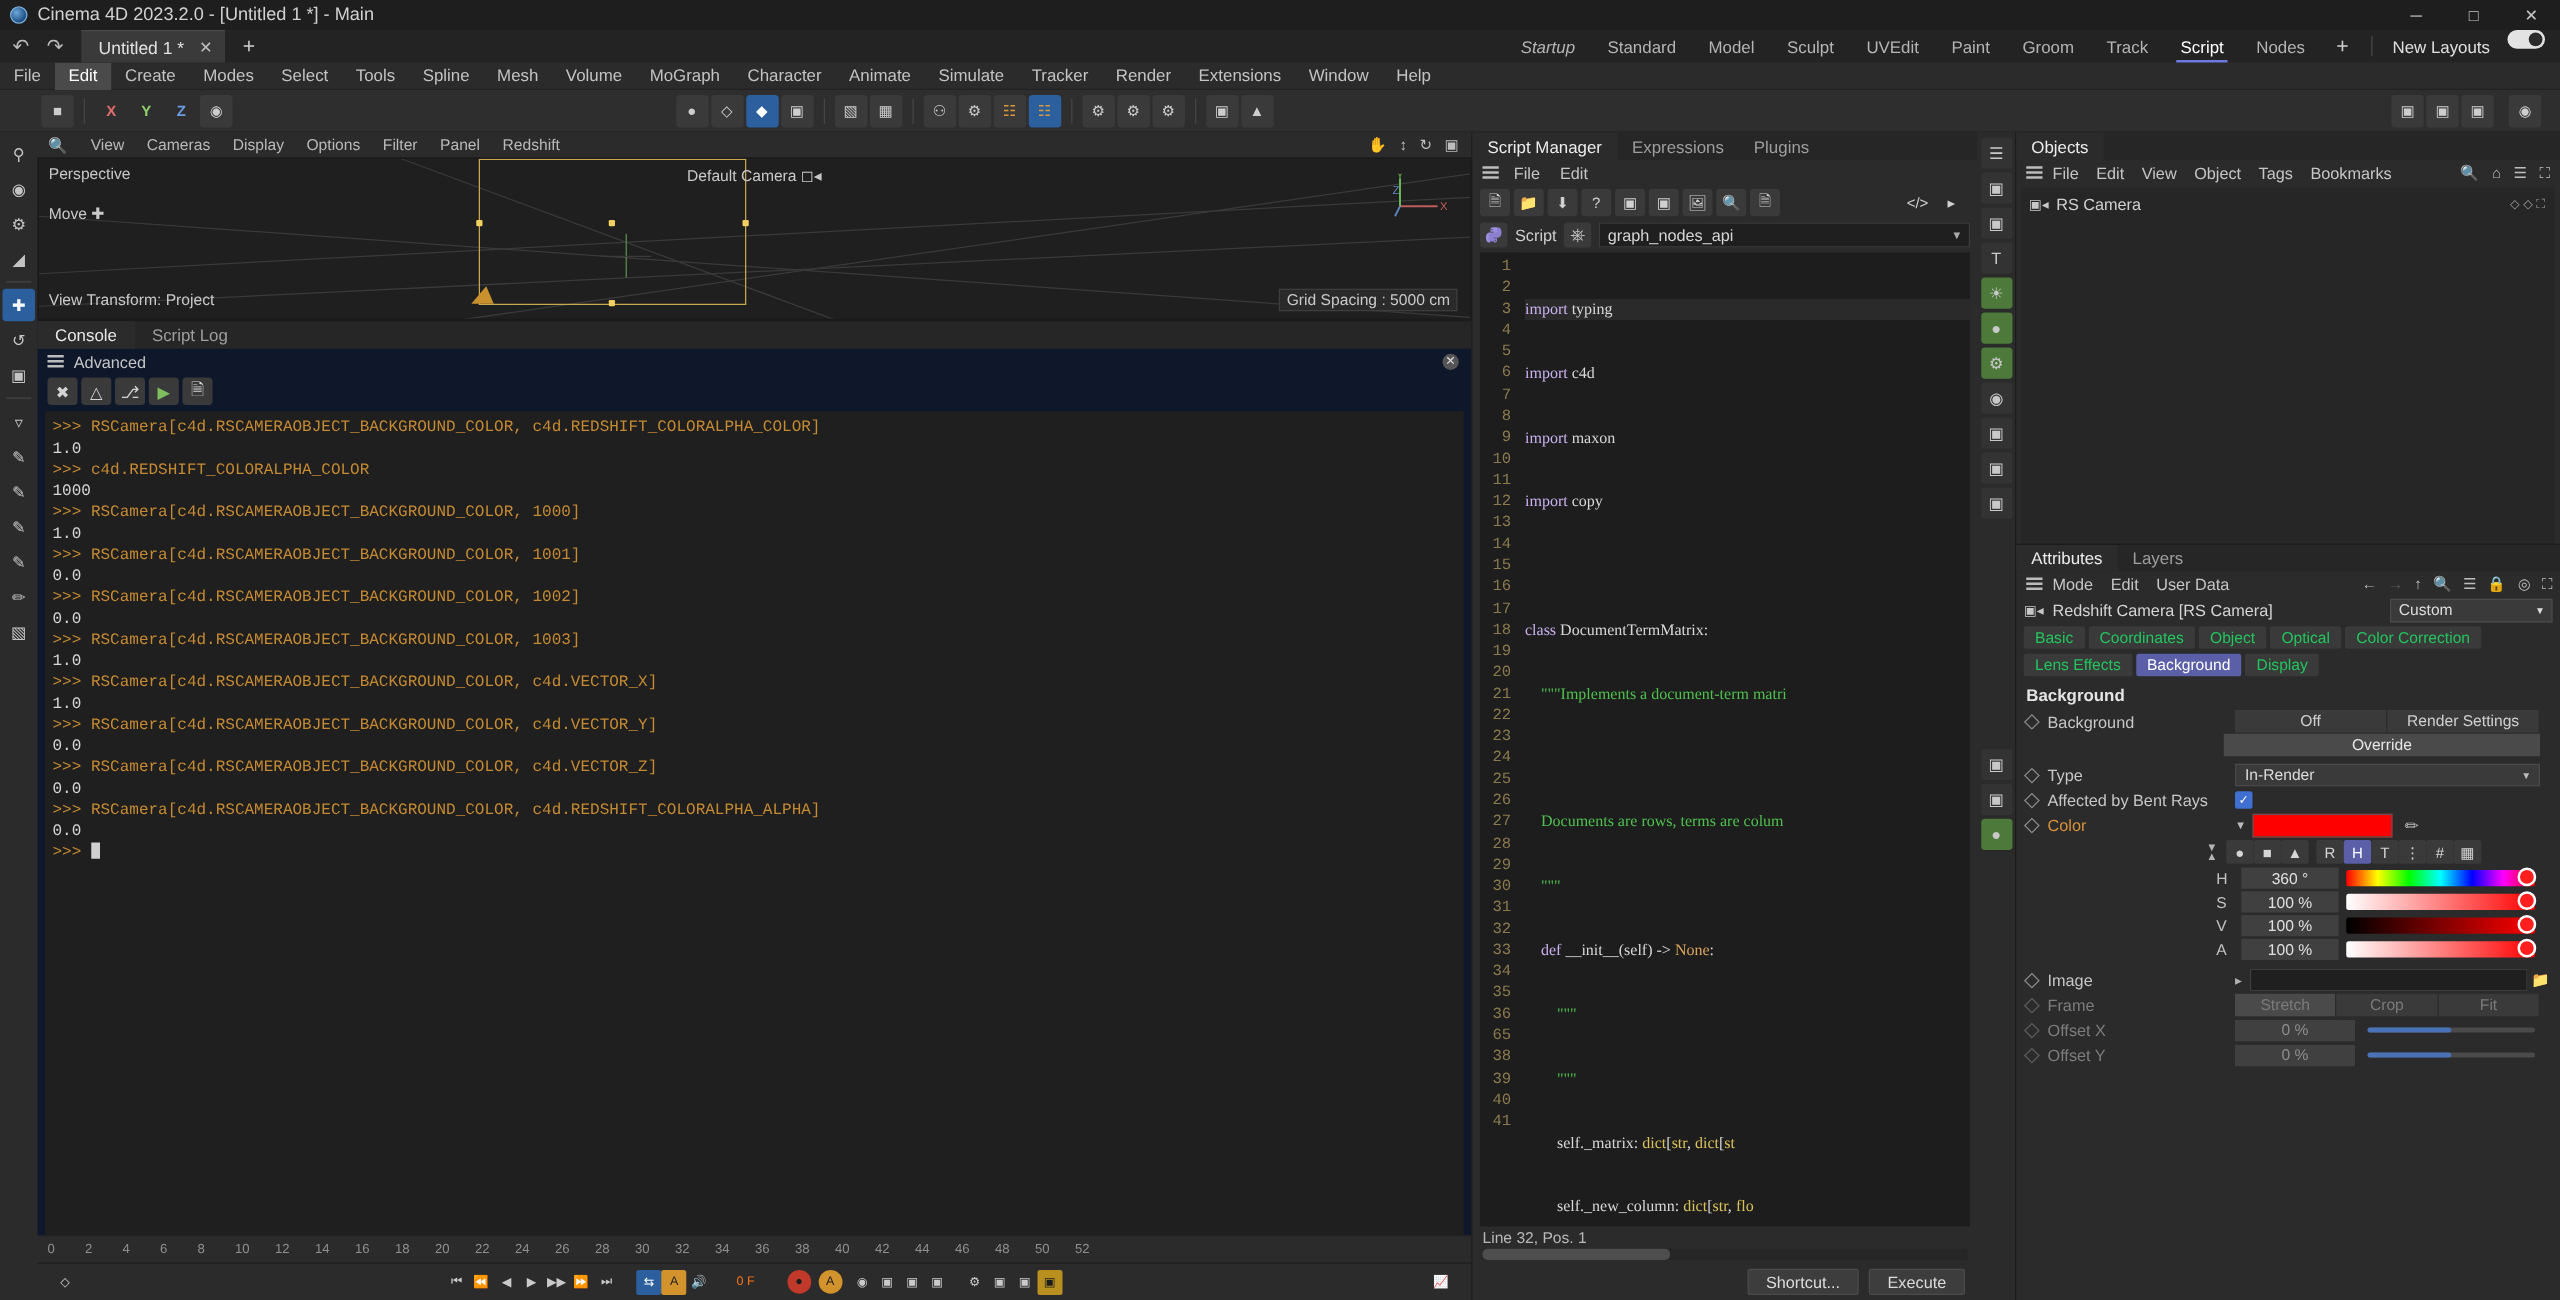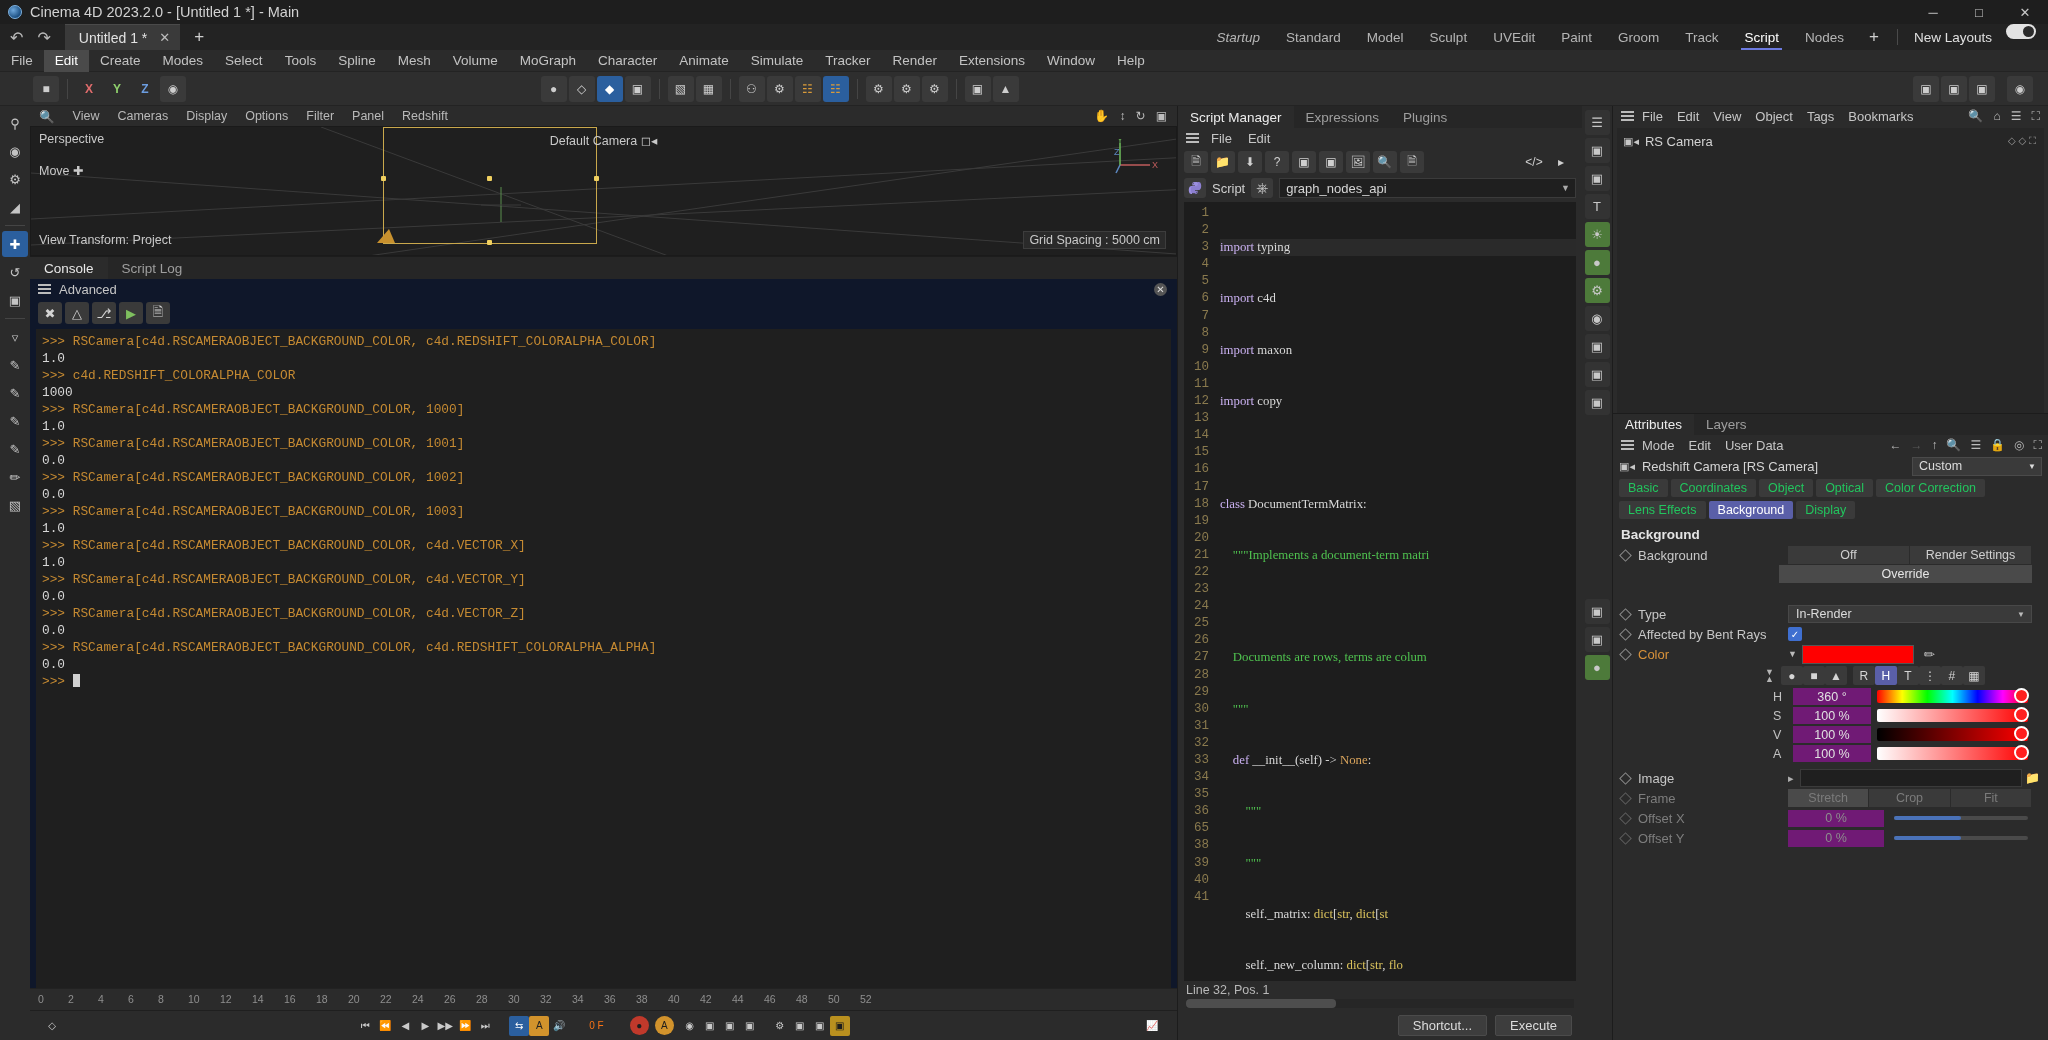--- a/index.html
+++ b/index.html
@@ -230,21 +230,21 @@
   .chkbox { width:14px;height:14px; background:#3f6fd0; border-radius:2px; display:flex;align-items:center;justify-content:center;
             color:#fff; font-size:10px;}
   .chkbox.empty { background:#3a3a3a; border:1px solid #5a5a5a;}
   .colorswatch { width:112px; height:19px; background:#ff0000; border:1px solid #555;}
   .eyedrop { margin-left:10px; color:#c0c0c0; font-size:13px; transform: rotate(-45deg);}
   .cm { width:22px;height:19px;background:#3a3a3a;border-radius:2px;display:flex;align-items:center;justify-content:center;
         font-size:12px; color:#d5d5d5;}
   .cm.active { background:#5a5fa8; color:#fff;}
   .chan-row { display:flex; align-items:center; height:19px; padding-left:160px; gap:6px; flex:none;}
   .chan-row .cl { width:14px; font-size:12.5px; color:#c2c2c2;}
-  .chan-val { width:78px;height:17px;background:#701a75;display:flex;align-items:center;justify-content:center;
+  .chan-val { width:78px;height:17px;background:#404040;display:flex;align-items:center;justify-content:center;
               font-size:12.5px;color:#e0e0e0;}
   .chan-bar { flex:1; height:13px; margin-right:20px; position:relative; border-radius:2px;}
   .chan-knob { position:absolute; right:-1px; top:-2px; width:15px;height:15px;border-radius:50%;
                background:#ff1f1f; border:2px solid #fff;}
   .hue-bar { background: linear-gradient(to right,#ff0000,#ffff00,#00ff00,#00ffff,#0000ff,#ff00ff,#ff0000); }
   .sat-bar { background: linear-gradient(to right,#ffffff,#ff0000); }
   .val-bar { background: linear-gradient(to right,#000000,#ff0000); }
   .alpha-bar { background: linear-gradient(to right,#ffffff,#ff0000); }
   .imgfield { flex:1; height:18px; background:#1f1f1f; border:1px solid #3b3b3b; margin-right:26px;}
   .folder-ic { position:absolute; right:8px; color:#c0c0c0; font-size:12px;}
@@ -701,20 +701,23 @@
       <div class="rail-btn">▣</div>
       <div class="rail-btn">▣</div>
       <div style="flex:1"></div>
       <div class="rail-btn">▣</div>
       <div class="rail-btn">▣</div>
       <div class="rail-btn on">●</div>
       <div style="flex:2"></div>
     </div>
 
     <div class="rightpanel">
+      <div class="obj-tabs">
+        <div class="obj-tab active">Objects</div>
+      </div>
       <div class="obj-menu">
         <div class="hamb">
             <i></i>
             <i></i>
             <i></i>
           </div>
         <div class="mi">File</div>
         <div class="mi">Edit</div>
         <div class="mi">View</div>
         <div class="mi">Object</div>
@@ -787,21 +790,21 @@
         <div class="plabel">Background</div>
         <div class="seg">
           <div>Off</div>
           <div>Render Settings</div>
         </div>
       </div>
       <div class="override-row">
         <div class="override-btn">Override</div>
       </div>
 
-      <div class="prow" style="margin-top:20px">
+      <div class="prow" style="margin-top:4px">
         <div class="pdiamond"></div>
         <div class="plabel">Type</div>
         <div class="dropd">
           <span>In-Render</span>
           <span class="chev">▼</span>
         </div>
       </div>
 
       <div class="prow">
         <div class="pdiamond"></div>

